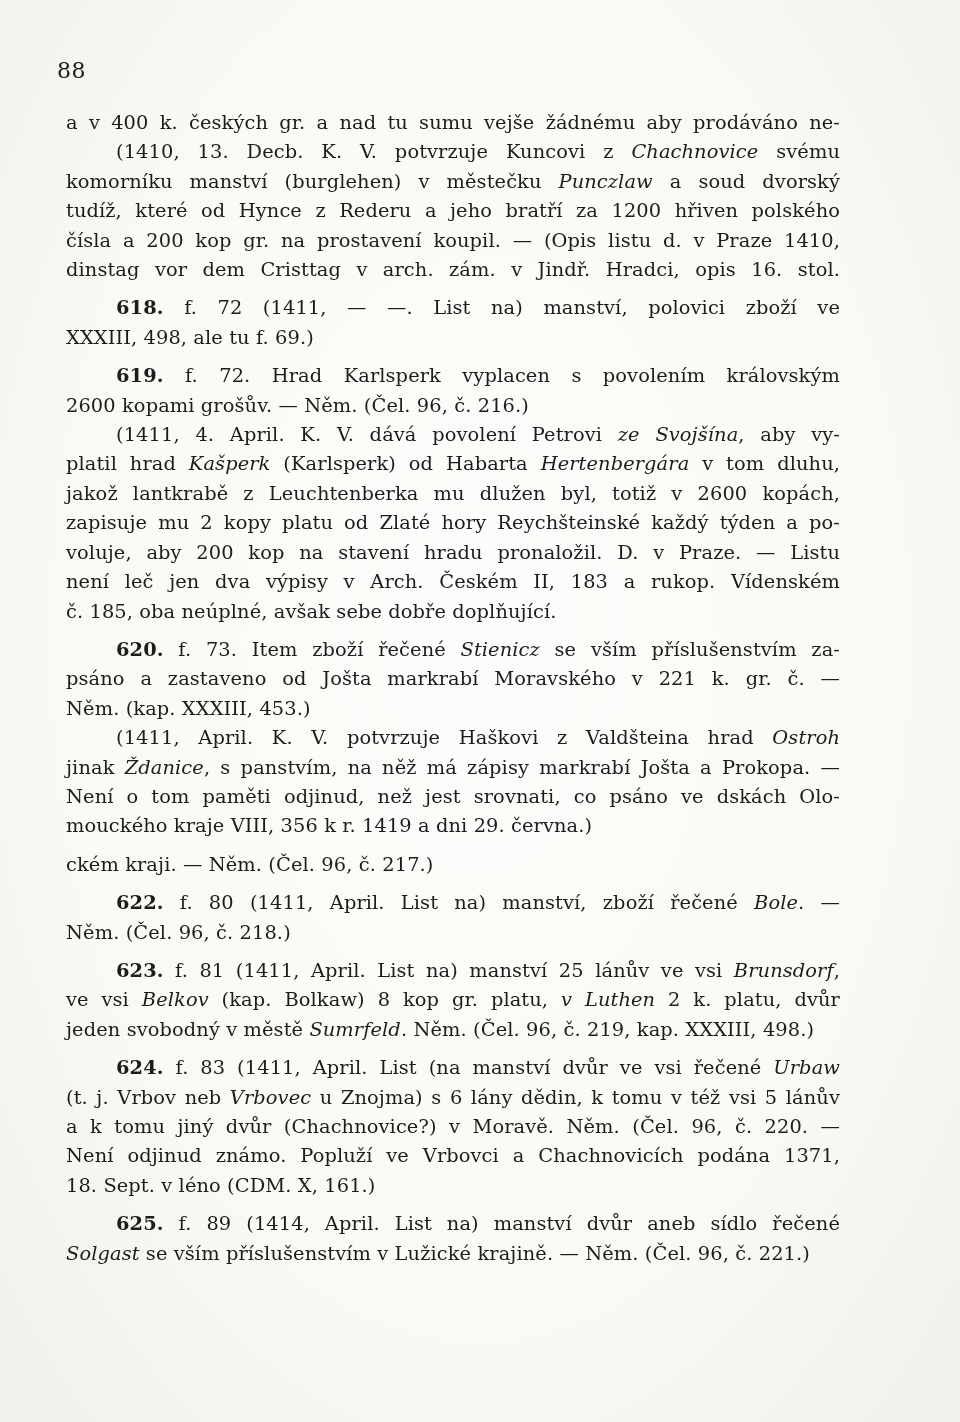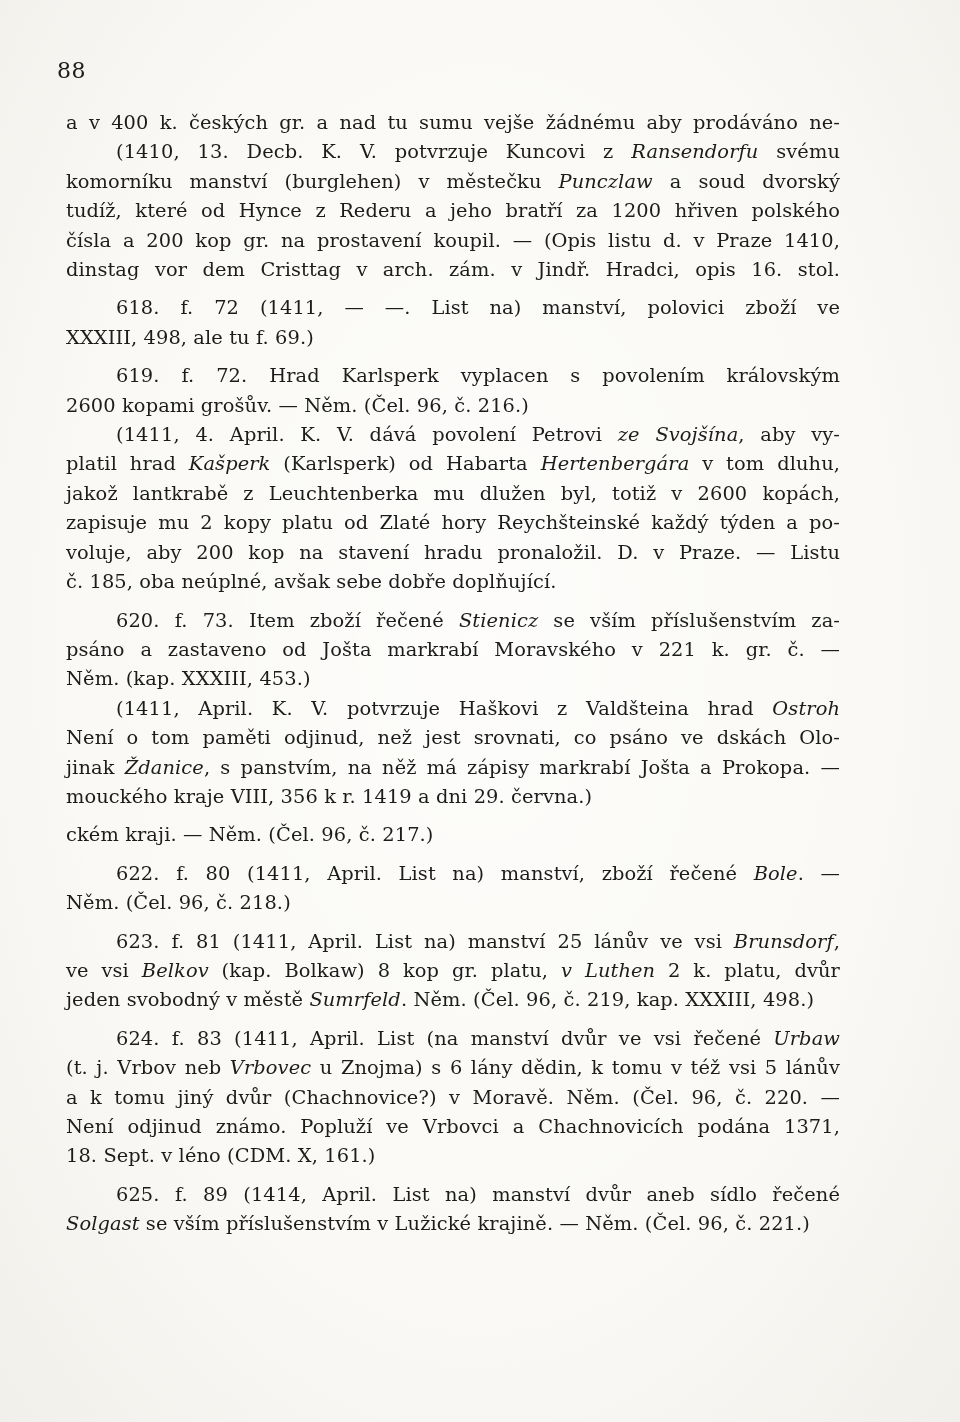--- a/index.html
+++ b/index.html
@@ -37,65 +37,66 @@
     text-align:justify;
     text-align-last:justify;
     letter-spacing:.1px;
   }
   .line.last{
     text-align-last:left;
   }
   .line.indent{
     text-indent:50px;
   }
-  .bold{font-weight:normal;margin-top:44px;}
+  .bold{font-weight:bold;margin-top:44px;}
   .italic{font-style:italic;}
   .roman{font-style:normal;}
 </style>
 </head>
 <body>
 
 <div class="page-number">88</div>
 
 <main class="page-body">
     <div class="para">
       <div class="line"><span class="roman">a v 400 k. českých gr. a nad tu sumu vejše žádnému aby prodáváno ne-</span></div>
     </div>
     <div class="para">
-      <div class="line indent"><span class="roman">(1410, 13. Decb. K. V. potvrzuje Kuncovi z </span><span class="italic">Ransendorfu</span><span class="roman"> svému</span></div>
+      <div class="line indent"><span class="roman">(1410, 13. Decb. K. V. potvrzuje Kuncovi z </span><span class="italic">Chachnovice</span><span class="roman"> svému</span></div>
       <div class="line"><span class="roman">komorníku manství (burglehen) v městečku </span><span class="italic">Punczlaw</span><span class="roman"> a soud dvorský</span></div>
       <div class="line"><span class="roman">tudíž, které od Hynce z Rederu a jeho bratří za 1200 hřiven polského</span></div>
       <div class="line"><span class="roman">čísla a 200 kop gr. na prostavení koupil. — (Opis listu d. v Praze 1410,</span></div>
       <div class="line"><span class="roman">dinstag vor dem Cristtag v arch. zám. v Jindř. Hradci, opis 16. stol.</span></div>
     </div>
     <div class="para spaced">
       <div class="line indent"><span class="bold">618.</span><span class="roman"> f. 72 (1411, — —. List na) manství, polovici zboží ve</span></div>
       <div class="line last"><span class="roman">XXXIII, 498, ale tu f. 69.)</span></div>
     </div>
     <div class="para spaced">
       <div class="line indent"><span class="bold">619.</span><span class="roman"> f. 72. Hrad Karlsperk vyplacen s povolením královským</span></div>
       <div class="line last"><span class="roman">2600 kopami grošův. — Něm. (Čel. 96, č. 216.)</span></div>
     </div>
     <div class="para">
       <div class="line indent"><span class="roman">(1411, 4. April. K. V. dává povolení Petrovi </span><span class="italic">ze Svojšína</span><span class="roman">, aby vy-</span></div>
       <div class="line"><span class="roman">platil hrad </span><span class="italic">Kašperk</span><span class="roman"> (Karlsperk) od Habarta </span><span class="italic">Hertenbergára</span><span class="roman"> v tom dluhu,</span></div>
       <div class="line"><span class="roman">jakož lantkrabě z Leuchtenberka mu dlužen byl, totiž v 2600 kopách,</span></div>
       <div class="line"><span class="roman">zapisuje mu 2 kopy platu od Zlaté hory Reychšteinské každý týden a po-</span></div>
       <div class="line"><span class="roman">voluje, aby 200 kop na stavení hradu pronaložil. D. v Praze. — Listu</span></div>
+      <div class="line"><span class="roman">není leč jen dva výpisy v Arch. Českém II, 183 a rukop. Vídenském</span></div>
       <div class="line last"><span class="roman">č. 185, oba neúplné, avšak sebe dobře doplňující.</span></div>
     </div>
     <div class="para spaced">
       <div class="line indent"><span class="bold">620.</span><span class="roman"> f. 73. Item zboží řečené </span><span class="italic">Stienicz</span><span class="roman"> se vším příslušenstvím za-</span></div>
       <div class="line"><span class="roman">psáno a zastaveno od Jošta markrabí Moravského v 221 k. gr. č. —</span></div>
       <div class="line last"><span class="roman">Něm. (kap. XXXIII, 453.)</span></div>
     </div>
     <div class="para">
       <div class="line indent"><span class="roman">(1411, April. K. V. potvrzuje Haškovi z Valdšteina hrad </span><span class="italic">Ostroh</span></div>
+      <div class="line"><span class="roman">jinak </span><span class="italic">Ždanice</span><span class="roman">, s panstvím, na něž má zápisy markrabí Jošta a Prokopa. —</span></div>
       <div class="line"><span class="roman">Není o tom paměti odjinud, než jest srovnati, co psáno ve dskách Olo-</span></div>
-      <div class="line"><span class="roman">jinak </span><span class="italic">Ždanice</span><span class="roman">, s panstvím, na něž má zápisy markrabí Jošta a Prokopa. —</span></div>
       <div class="line last"><span class="roman">mouckého kraje VIII, 356 k r. 1419 a dni 29. června.)</span></div>
     </div>
     <div class="para spaced">
       <div class="line last"><span class="roman">ckém kraji. — Něm. (Čel. 96, č. 217.)</span></div>
     </div>
     <div class="para spaced">
       <div class="line indent"><span class="bold">622.</span><span class="roman"> f. 80 (1411, April. List na) manství, zboží řečené </span><span class="italic">Bole</span><span class="roman">. —</span></div>
       <div class="line last"><span class="roman">Něm. (Čel. 96, č. 218.)</span></div>
     </div>
     <div class="para spaced">

